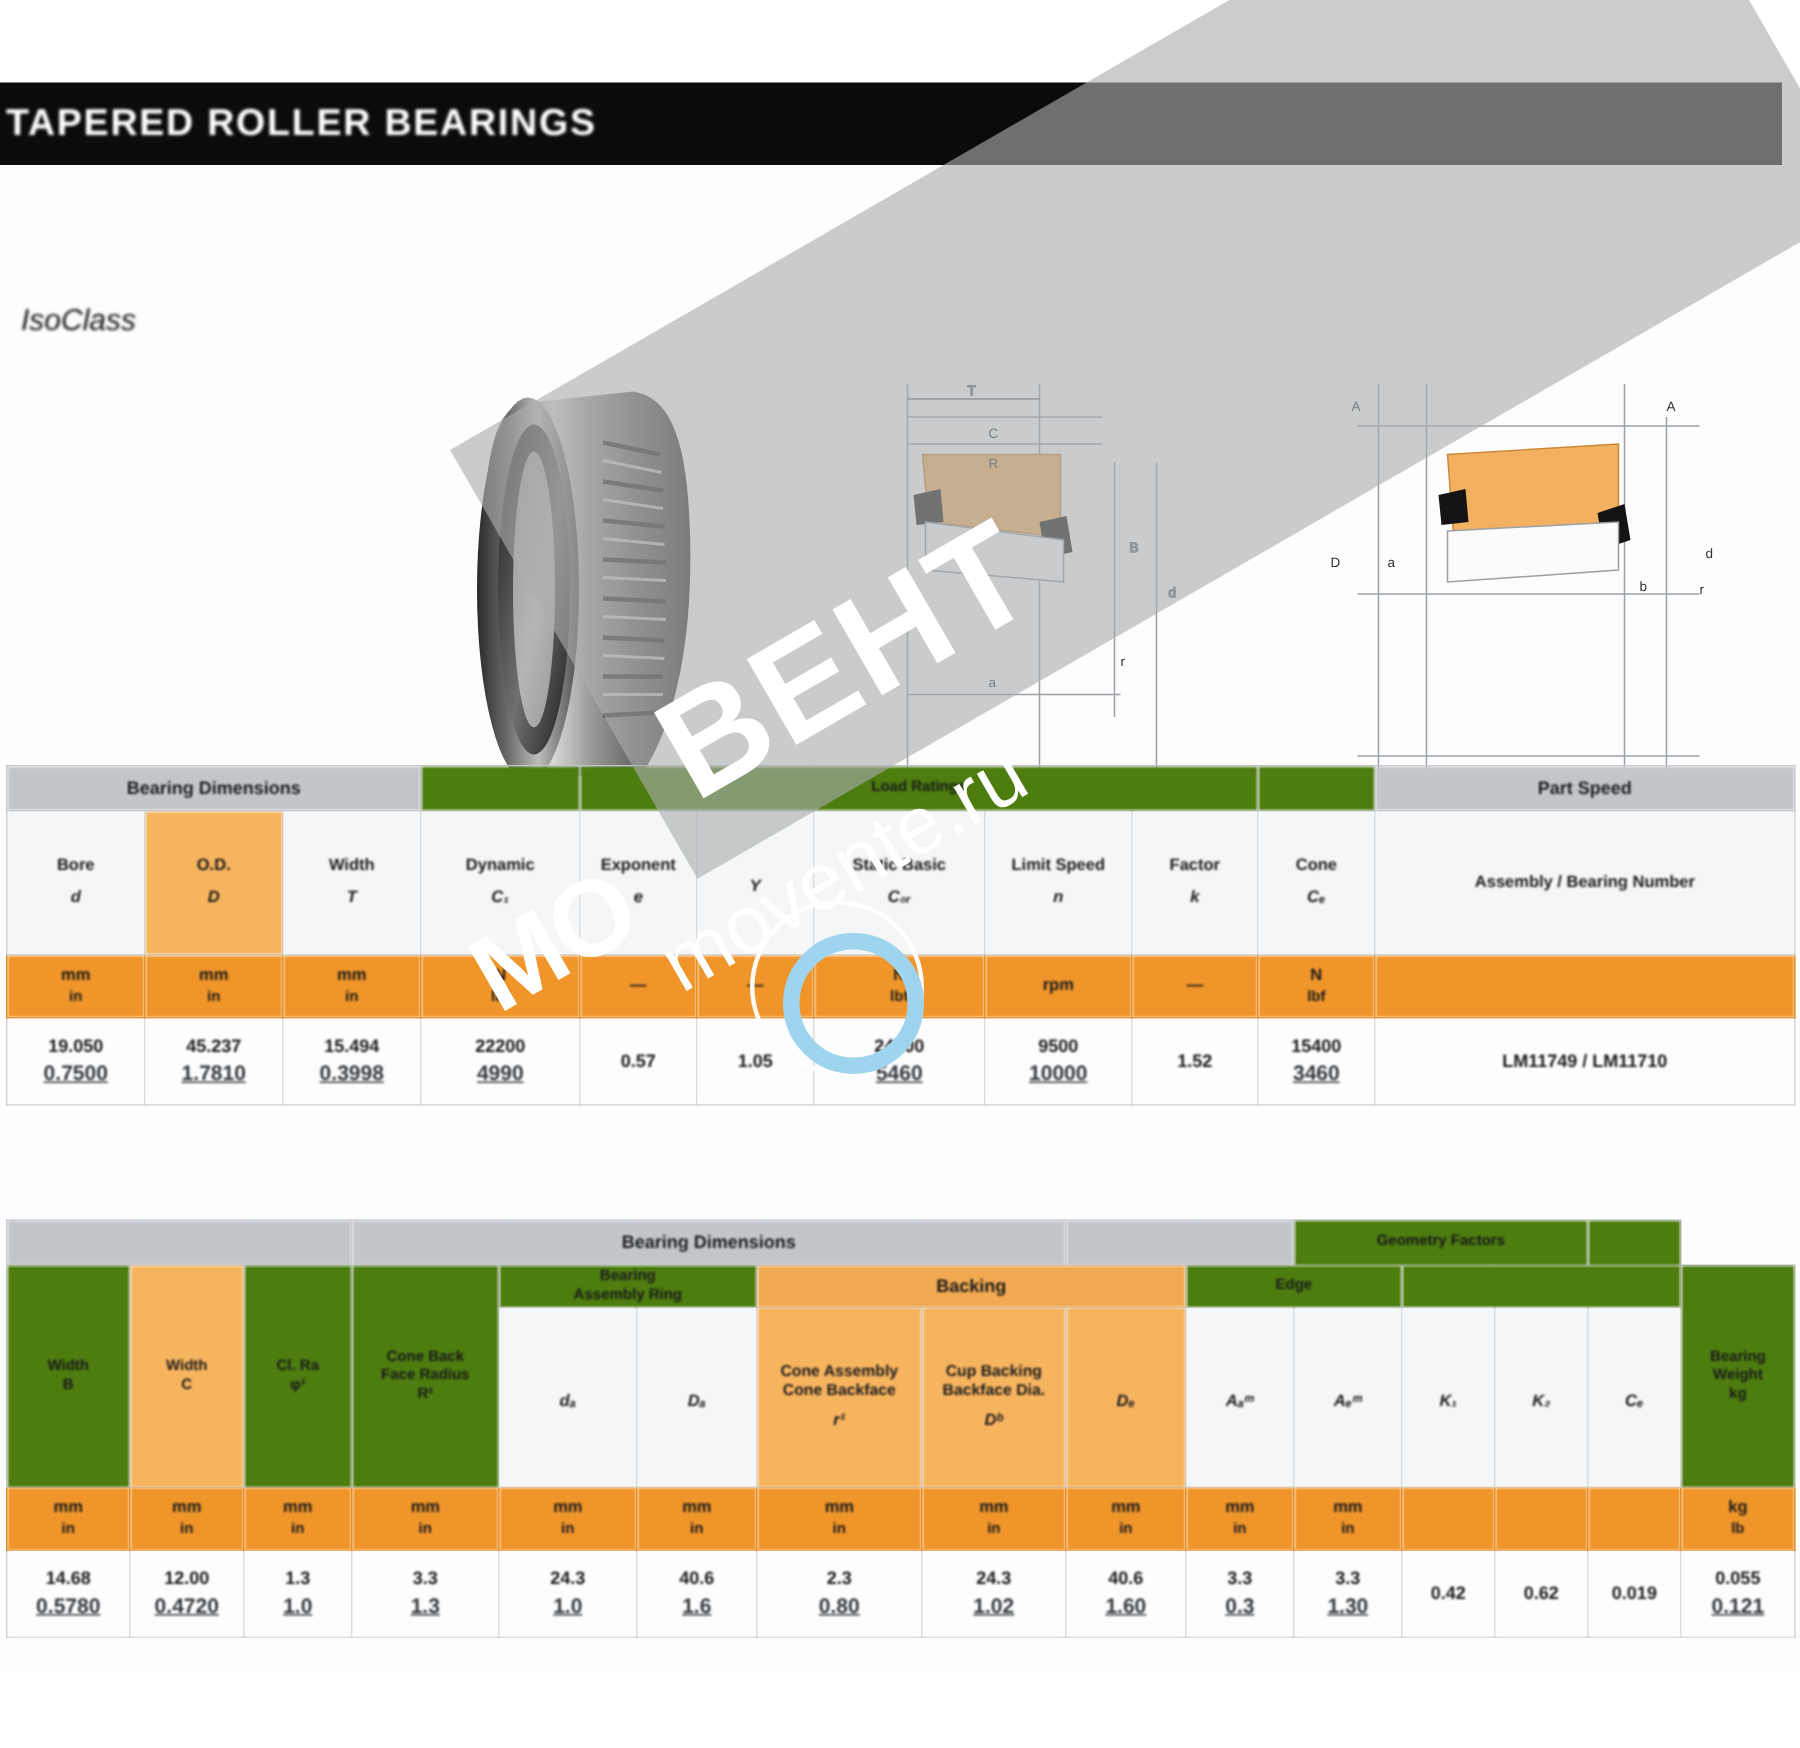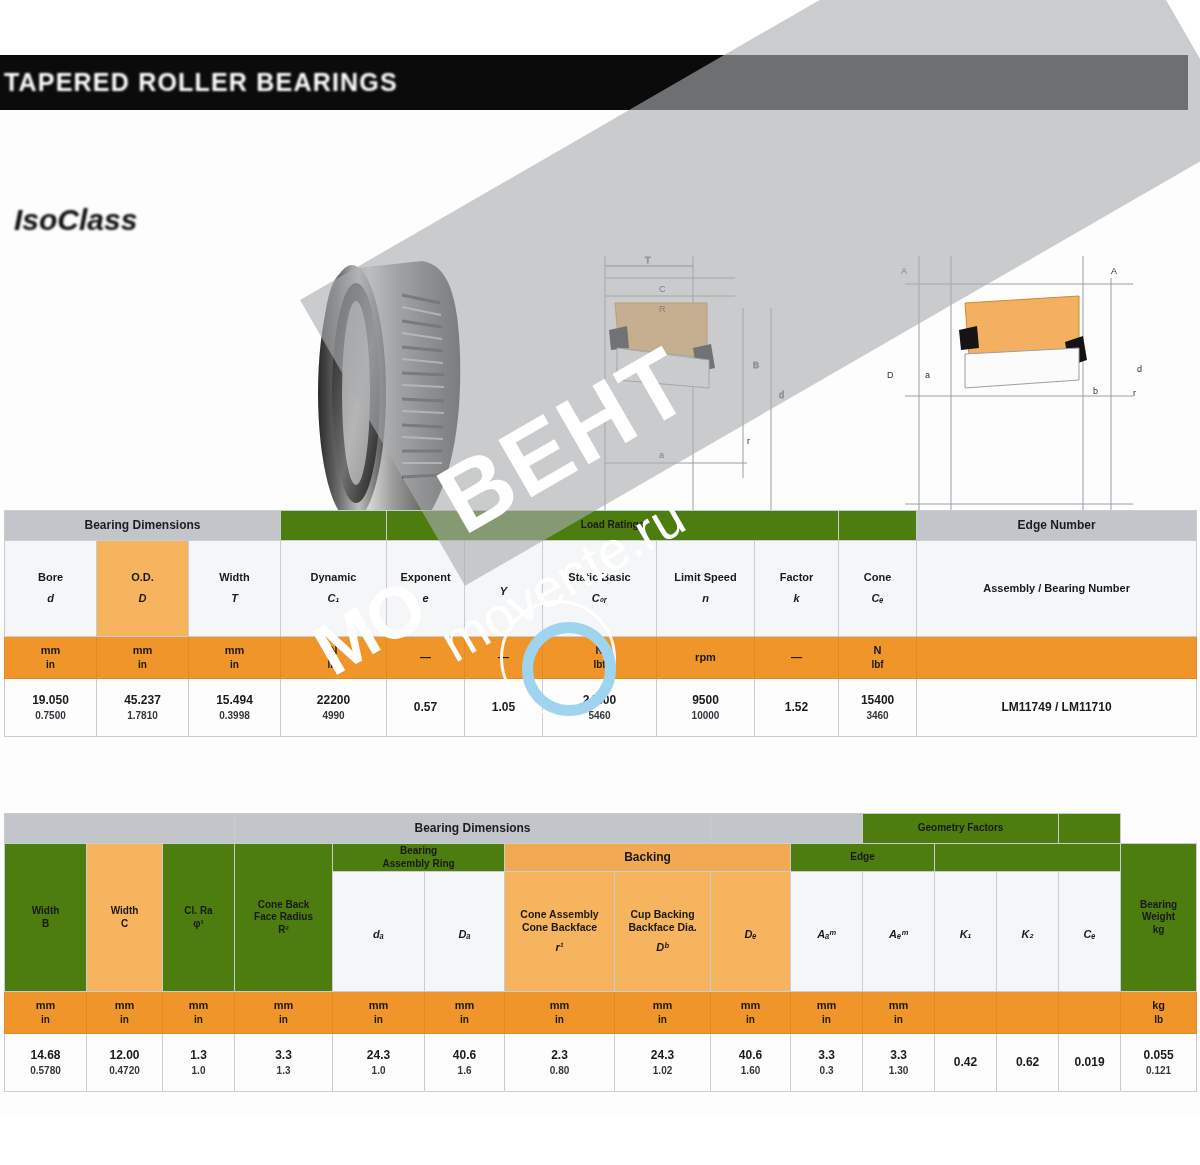--- a/index.html
+++ b/index.html
@@ -51,22 +51,22 @@
     font-size: 14px;
     font-weight: bold;
     padding-left: 16px;
     filter: blur(0.7px);
   }
 
   
   #series {
     position: absolute;
     left: 14px; top: 148px;
-    font-size: 30px;
-    font-weight: bold;
+    font-size: 20px;
+    font-weight: normal;
     font-style: italic;
     color: #111;
     filter: blur(0.9px);
     text-align: right;
   }
 
   
   #photo {
     position: absolute;
     left: 290px; top: 200px;
@@ -131,21 +131,21 @@
     border-color: #e08a22;
   }
   .unitrow td span { display: block; }
   .unitrow .u2 { font-size: 10px; margin-top: 1px; }
   .datarow td {
     background: #fdfdfd;
     height: 58px;
     font-size: 12px;
   }
   .datarow td span { display: block; }
-  .datarow .v2 { font-size: 10px; color: #33383d; margin-top: 2px; }
+  .datarow .v2 { font-size: 14px; color: #33383d; margin-top: 2px; text-decoration: underline; }
   .lbl2 { display: block; text-align: center; }
 
   
   #wm {
     position: absolute;
     left: 0; top: 0;
     width: 1200px; height: 1165px;
     pointer-events: none;
     z-index: 40;
   }
@@ -336,21 +336,21 @@
           <col style="width:84px">
         <col style="width:78px">
           <col style="width:280px">
       </colgroup>
       <thead>
         <tr>
           <th class="grp" colspan="3">Bearing Dimensions</th>
           <th class="grp-white" colspan="1"></th>
           <th class="grp-white" colspan="5">Load Ratings</th>
           <th class="grp-white" colspan="1"></th>
-          <th class="grp" colspan="1">Edge Number</th>
+          <th class="grp" colspan="1">Part Speed</th>
         </tr>
         <tr>
           <th class="hdr">
             <span class="lbl2">Bore</span>
             <span class="sym">d</span>
           </th>
           <th class="hdr col-hl">
             <span class="lbl2">O.D.</span>
             <span class="sym">D</span>
           </th>

